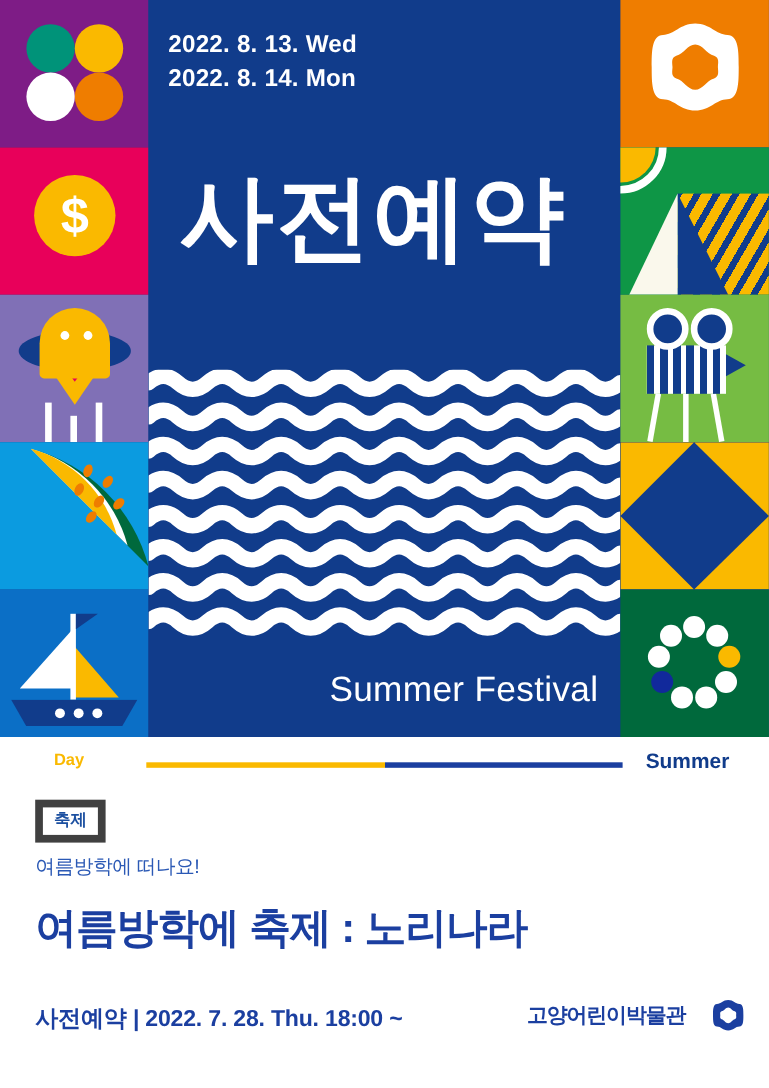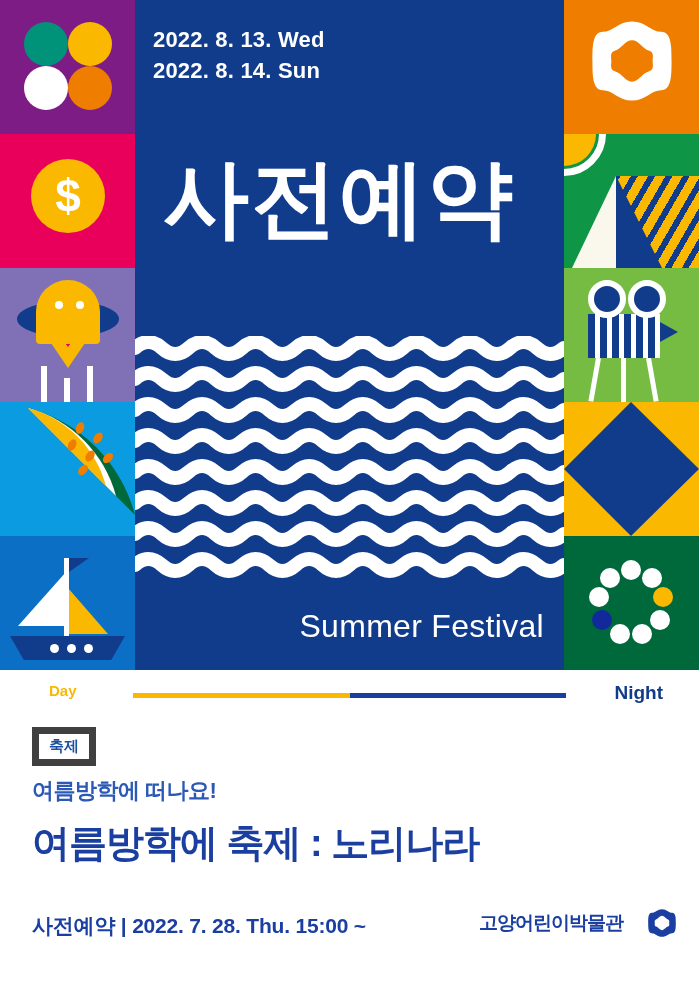--- a/index.html
+++ b/index.html
@@ -111,21 +111,21 @@
   .daylbl{position:absolute;left:49px;top:12px;color:#FAB900;font-size:15px;font-weight:bold;}
   .nightlbl{position:absolute;right:36px;top:12px;color:#113C8B;font-size:19px;font-weight:bold;}
   .track{position:absolute;left:133px;top:23px;width:433px;height:5px;}
   .track .half{position:absolute;top:0;height:5px;}
   .track .left{left:0;width:50%;background:#FAB900;}
   .track .right{left:50%;width:50%;background:#1B3FA0;}
 
   
   .badge{position:absolute;left:32px;top:727px;border:7px solid #404040;color:#1B4FA0;
     font-size:15px;font-weight:bold;padding:4px 10px;line-height:1.1;}
-  .kicker{position:absolute;left:32px;top:776px;color:#2B59B5;font-size:22px;font-weight:bold;letter-spacing:-.5px;}
+  .kicker{position:absolute;left:32px;top:776px;color:#2B59B5;font-size:18px;font-weight:normal;letter-spacing:-.5px;}
   .headline{position:absolute;left:32px;top:818px;color:#1B3FA0;font-size:38px;font-weight:bold;letter-spacing:-1px;}
   .reserve{position:absolute;left:32px;top:912px;color:#1B3FA0;font-size:21px;font-weight:bold;letter-spacing:-.2px;}
   .logo{position:absolute;right:22px;top:908px;display:flex;align-items:center;gap:24px;}
   .logo .lname{color:#1B3FA0;font-size:19px;font-weight:bold;letter-spacing:-1px;}
   .logo .lmark{width:30px;height:30px;}
 </style>
 </head>
 <body>
 
 <div class="poster">
@@ -184,21 +184,21 @@
         <div class="pd pd1"></div>
         <div class="pd pd2"></div>
         <div class="pd pd3"></div>
       </div>
 
     </div>
 
     <div class="center">
       <div class="dates">
         <div>2022. 8. 13. Wed</div>
-        <div>2022. 8. 14. Sun</div>
+        <div>2022. 8. 14. Mon</div>
       </div>
 
       <div class="maintitle">사전예약</div>
 
       <div class="waves">
         <svg width="429" height="248" viewBox="0 0 429 248">
           <defs>
             <path id="wv" d="M0,12 Q13.4,0 26.8,12 T53.6,12 T80.4,12 T107.2,12 T134,12 T160.8,12 T187.6,12 T214.4,12 T241.2,12 T268,12 T294.8,12 T321.6,12 T348.4,12 T375.2,12 T402,12 T428.8,12"></path>
           </defs>
           <g fill="none" stroke="#ffffff" stroke-width="14" stroke-linecap="round">
@@ -265,27 +265,27 @@
 
     </div>
   </div>
 
   <div class="sliderrow">
     <div class="daylbl">Day</div>
     <div class="track">
       <div class="half left"></div>
       <div class="half right"></div>
     </div>
-    <div class="nightlbl">Night</div>
+    <div class="nightlbl">Summer</div>
   </div>
 
   <div class="badge">축제</div>
   <div class="kicker">여름방학에 떠나요!</div>
   <div class="headline">여름방학에 축제 : 노리나라</div>
-  <div class="reserve">사전예약 | 2022. 7. 28. Thu. 15:00 ~</div>
+  <div class="reserve">사전예약 | 2022. 7. 28. Thu. 18:00 ~</div>
 
   <div class="logo">
     <div class="lname">고양어린이박물관</div>
     <svg class="lmark" viewBox="0 0 100 100">
       <path d="M50,4 C66,4 72,16 84,16 C96,16 96,34 96,50 C96,66 96,84 84,84 C72,84 66,96 50,96 C34,96 28,84 16,84 C4,84 4,66 4,50 C4,34 4,16 16,16 C28,16 34,4 50,4 Z" fill="#1B3FA0"></path>
       <path d="M50,26 C58,26 62,36 70,38 C76,40 74,46 74,50 C74,54 76,60 70,62 C62,64 58,74 50,74 C42,74 38,64 30,62 C24,60 26,54 26,50 C26,46 24,40 30,38 C38,36 42,26 50,26 Z" fill="#ffffff"></path>
     </svg>
   </div>
 
 </div>

